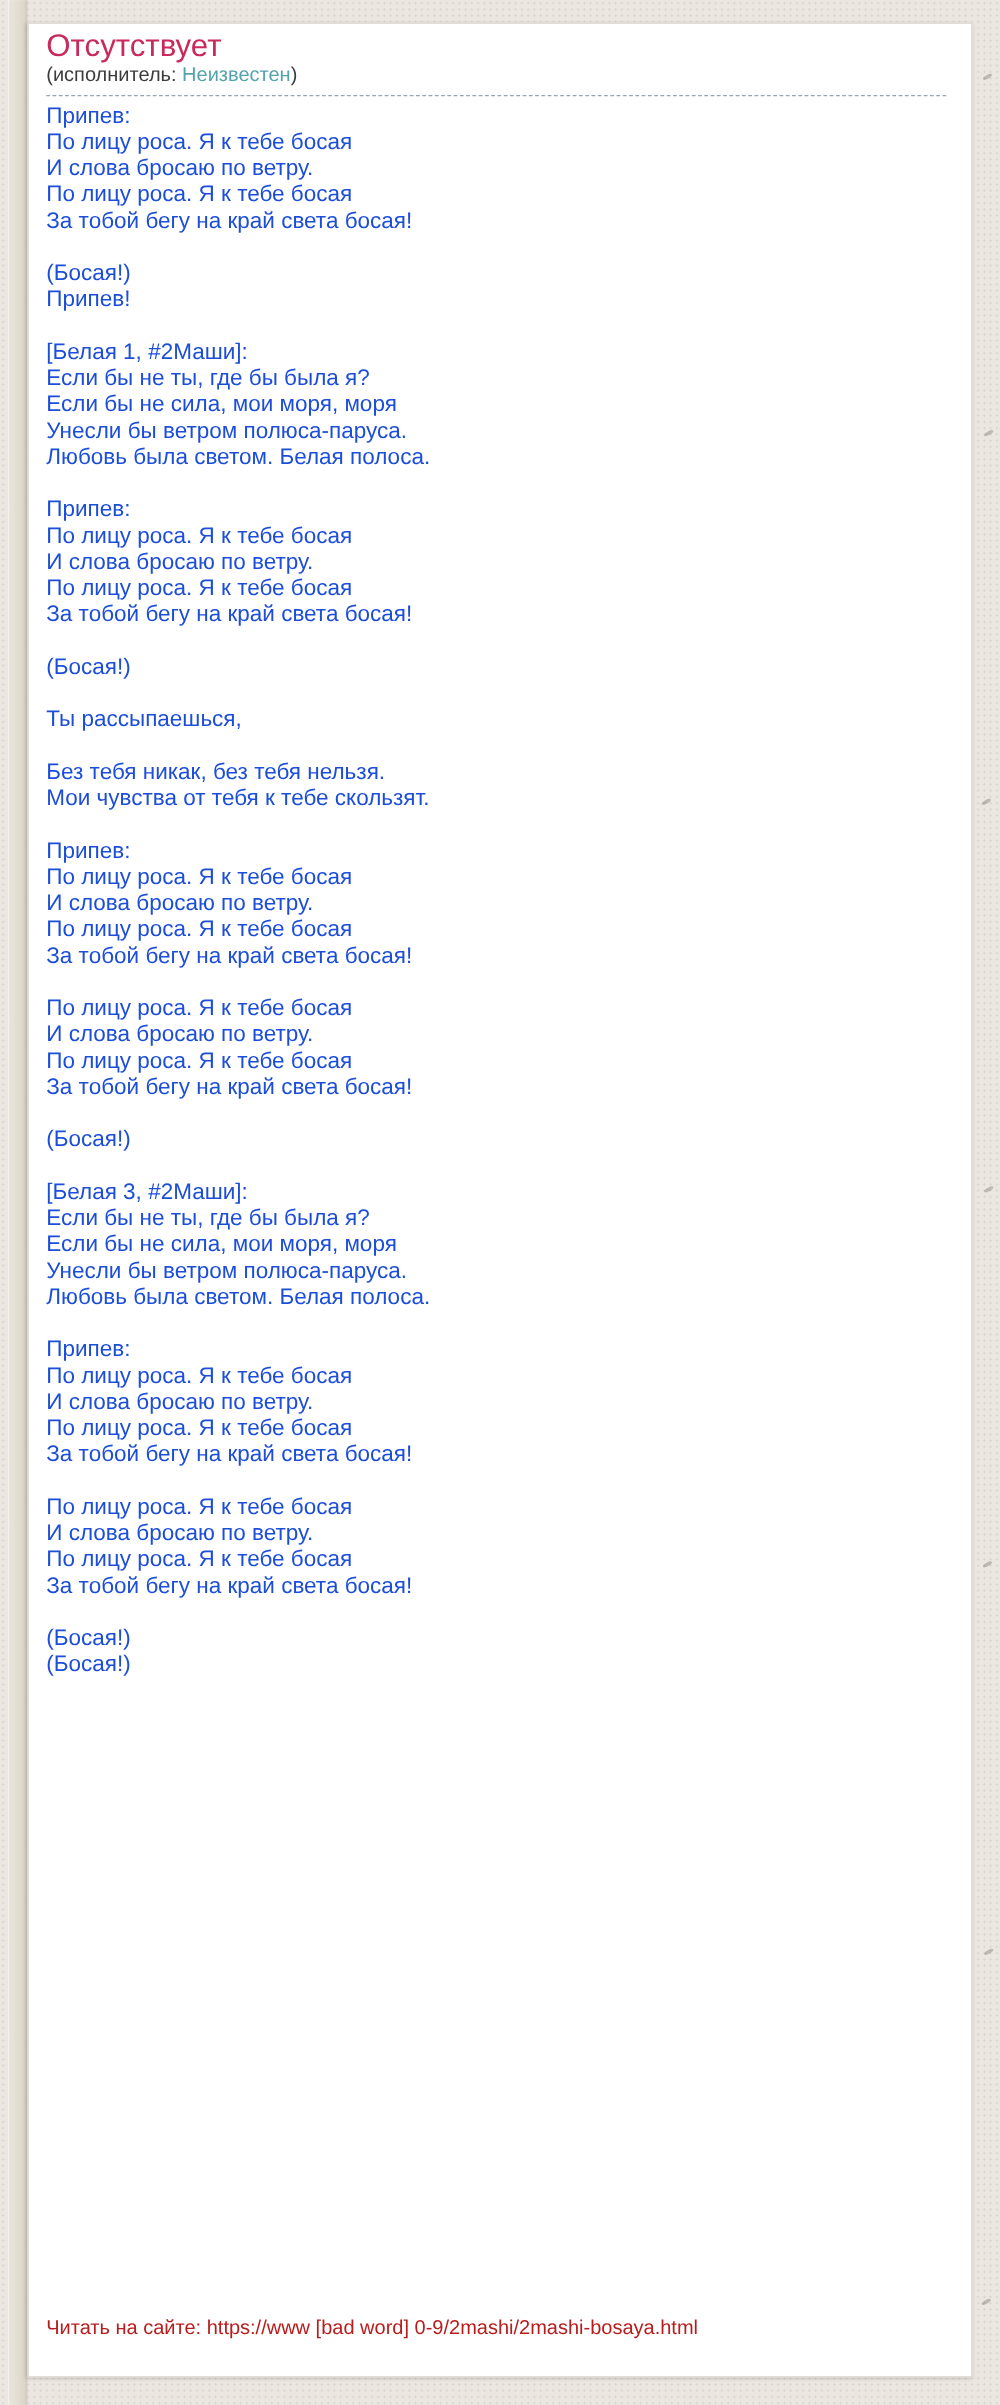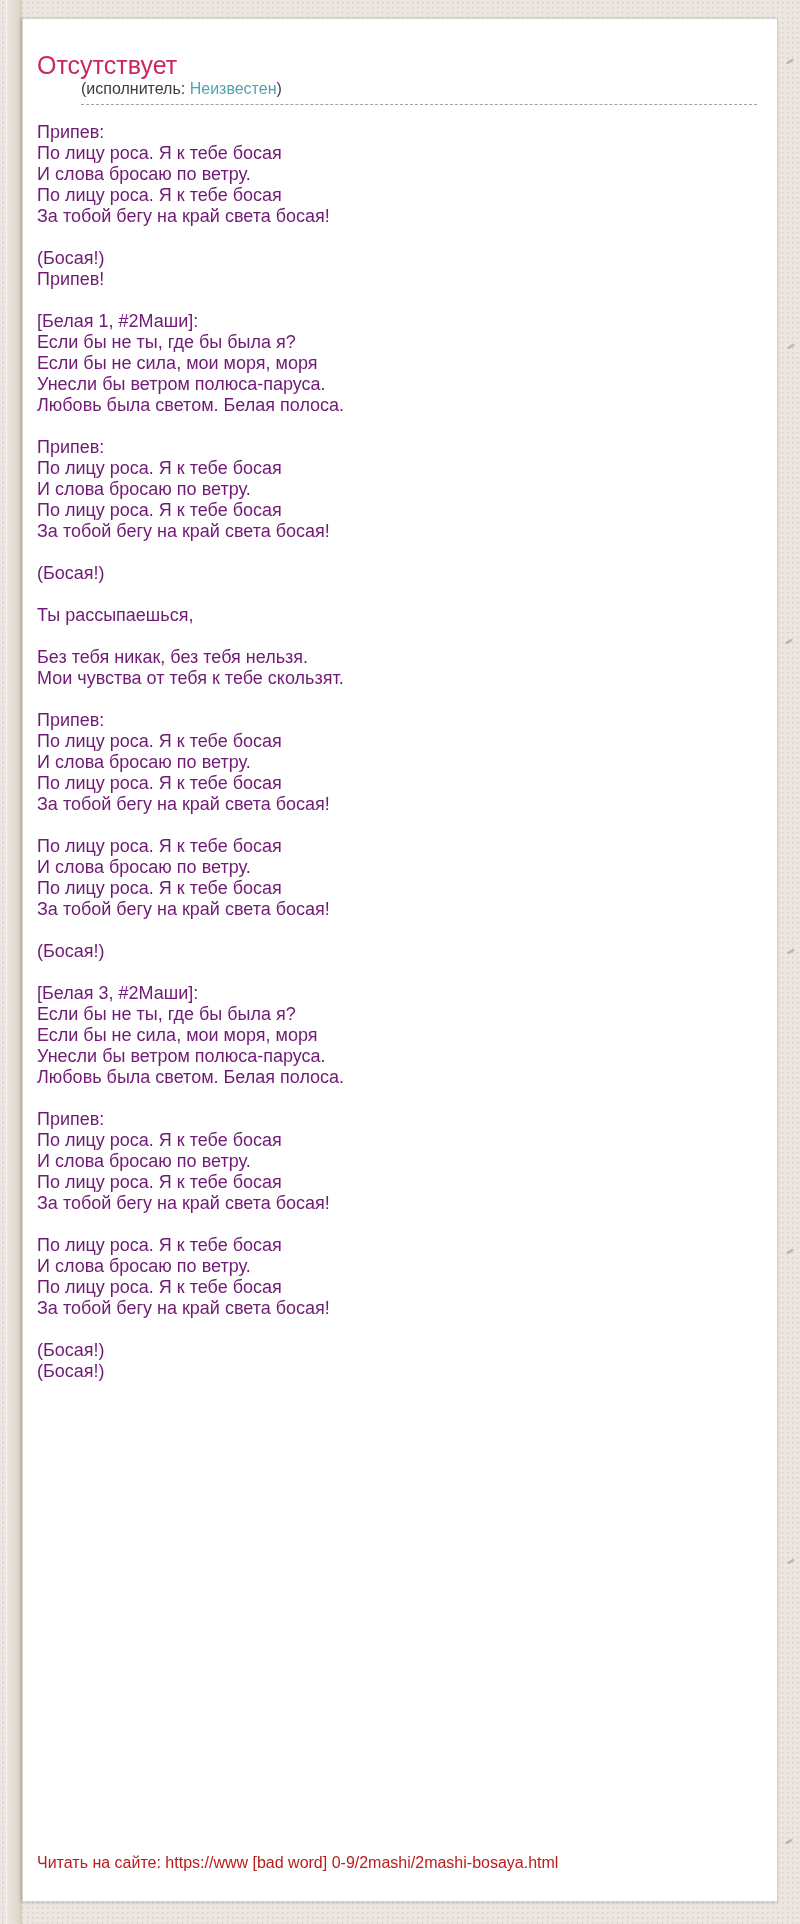--- a/index.html
+++ b/index.html
@@ -15,34 +15,33 @@
   .left-strip {
     position:absolute; left:6px; top:0; width:16px; height:100%;
     background:linear-gradient(to right,#eae5dd, #e5dfd5 40%, #ddd6c9 82%, #cfc7ba);
     box-shadow: inset 1px 0 1px rgba(255,255,255,0.7);
   }
   .card {
     position:absolute; left:22px; top:18px; width:756px; height:1884px;
     background:#ffffff;
     border:1px solid #d8d3ca;
     box-shadow:-2px 0 3px rgba(0,0,0,0.10), 0 1px 3px rgba(0,0,0,0.10);
-    padding:32px 20px 0 14px;
+    padding:4px 20px 0 14px;
   }
   .title {
     font-size:25px; line-height:28px; font-weight:normal;
     color:#c9295b; letter-spacing:0;
   }
   .artist-line {
     font-size:16px; line-height:20px; color:#3c3c3c;
     padding-bottom:5px;
     border-bottom:1px dashed #97a5b1;
-    margin-left:44px;
   }
   .artist-link { color:#54a3aa; text-decoration:none; cursor:pointer; }
-  .lyrics { margin-top:17px; font-size:18px; line-height:21px; color:#701a75; }
+  .lyrics { margin-top:5px; font-size:18px; line-height:21px; color:#1d4ed8; }
   .stanza { margin:0 0 21px 0; }
   .footer-line {
     position:absolute; left:14px; bottom:28px;
     font-size:16px; line-height:20px; color:#b91c1c; white-space:nowrap;
   }
   .speck {
     position:absolute; width:8px; height:3px; border-radius:50%;
     background:rgba(115,108,96,0.38); transform:rotate(-28deg);
   }
 </style>

